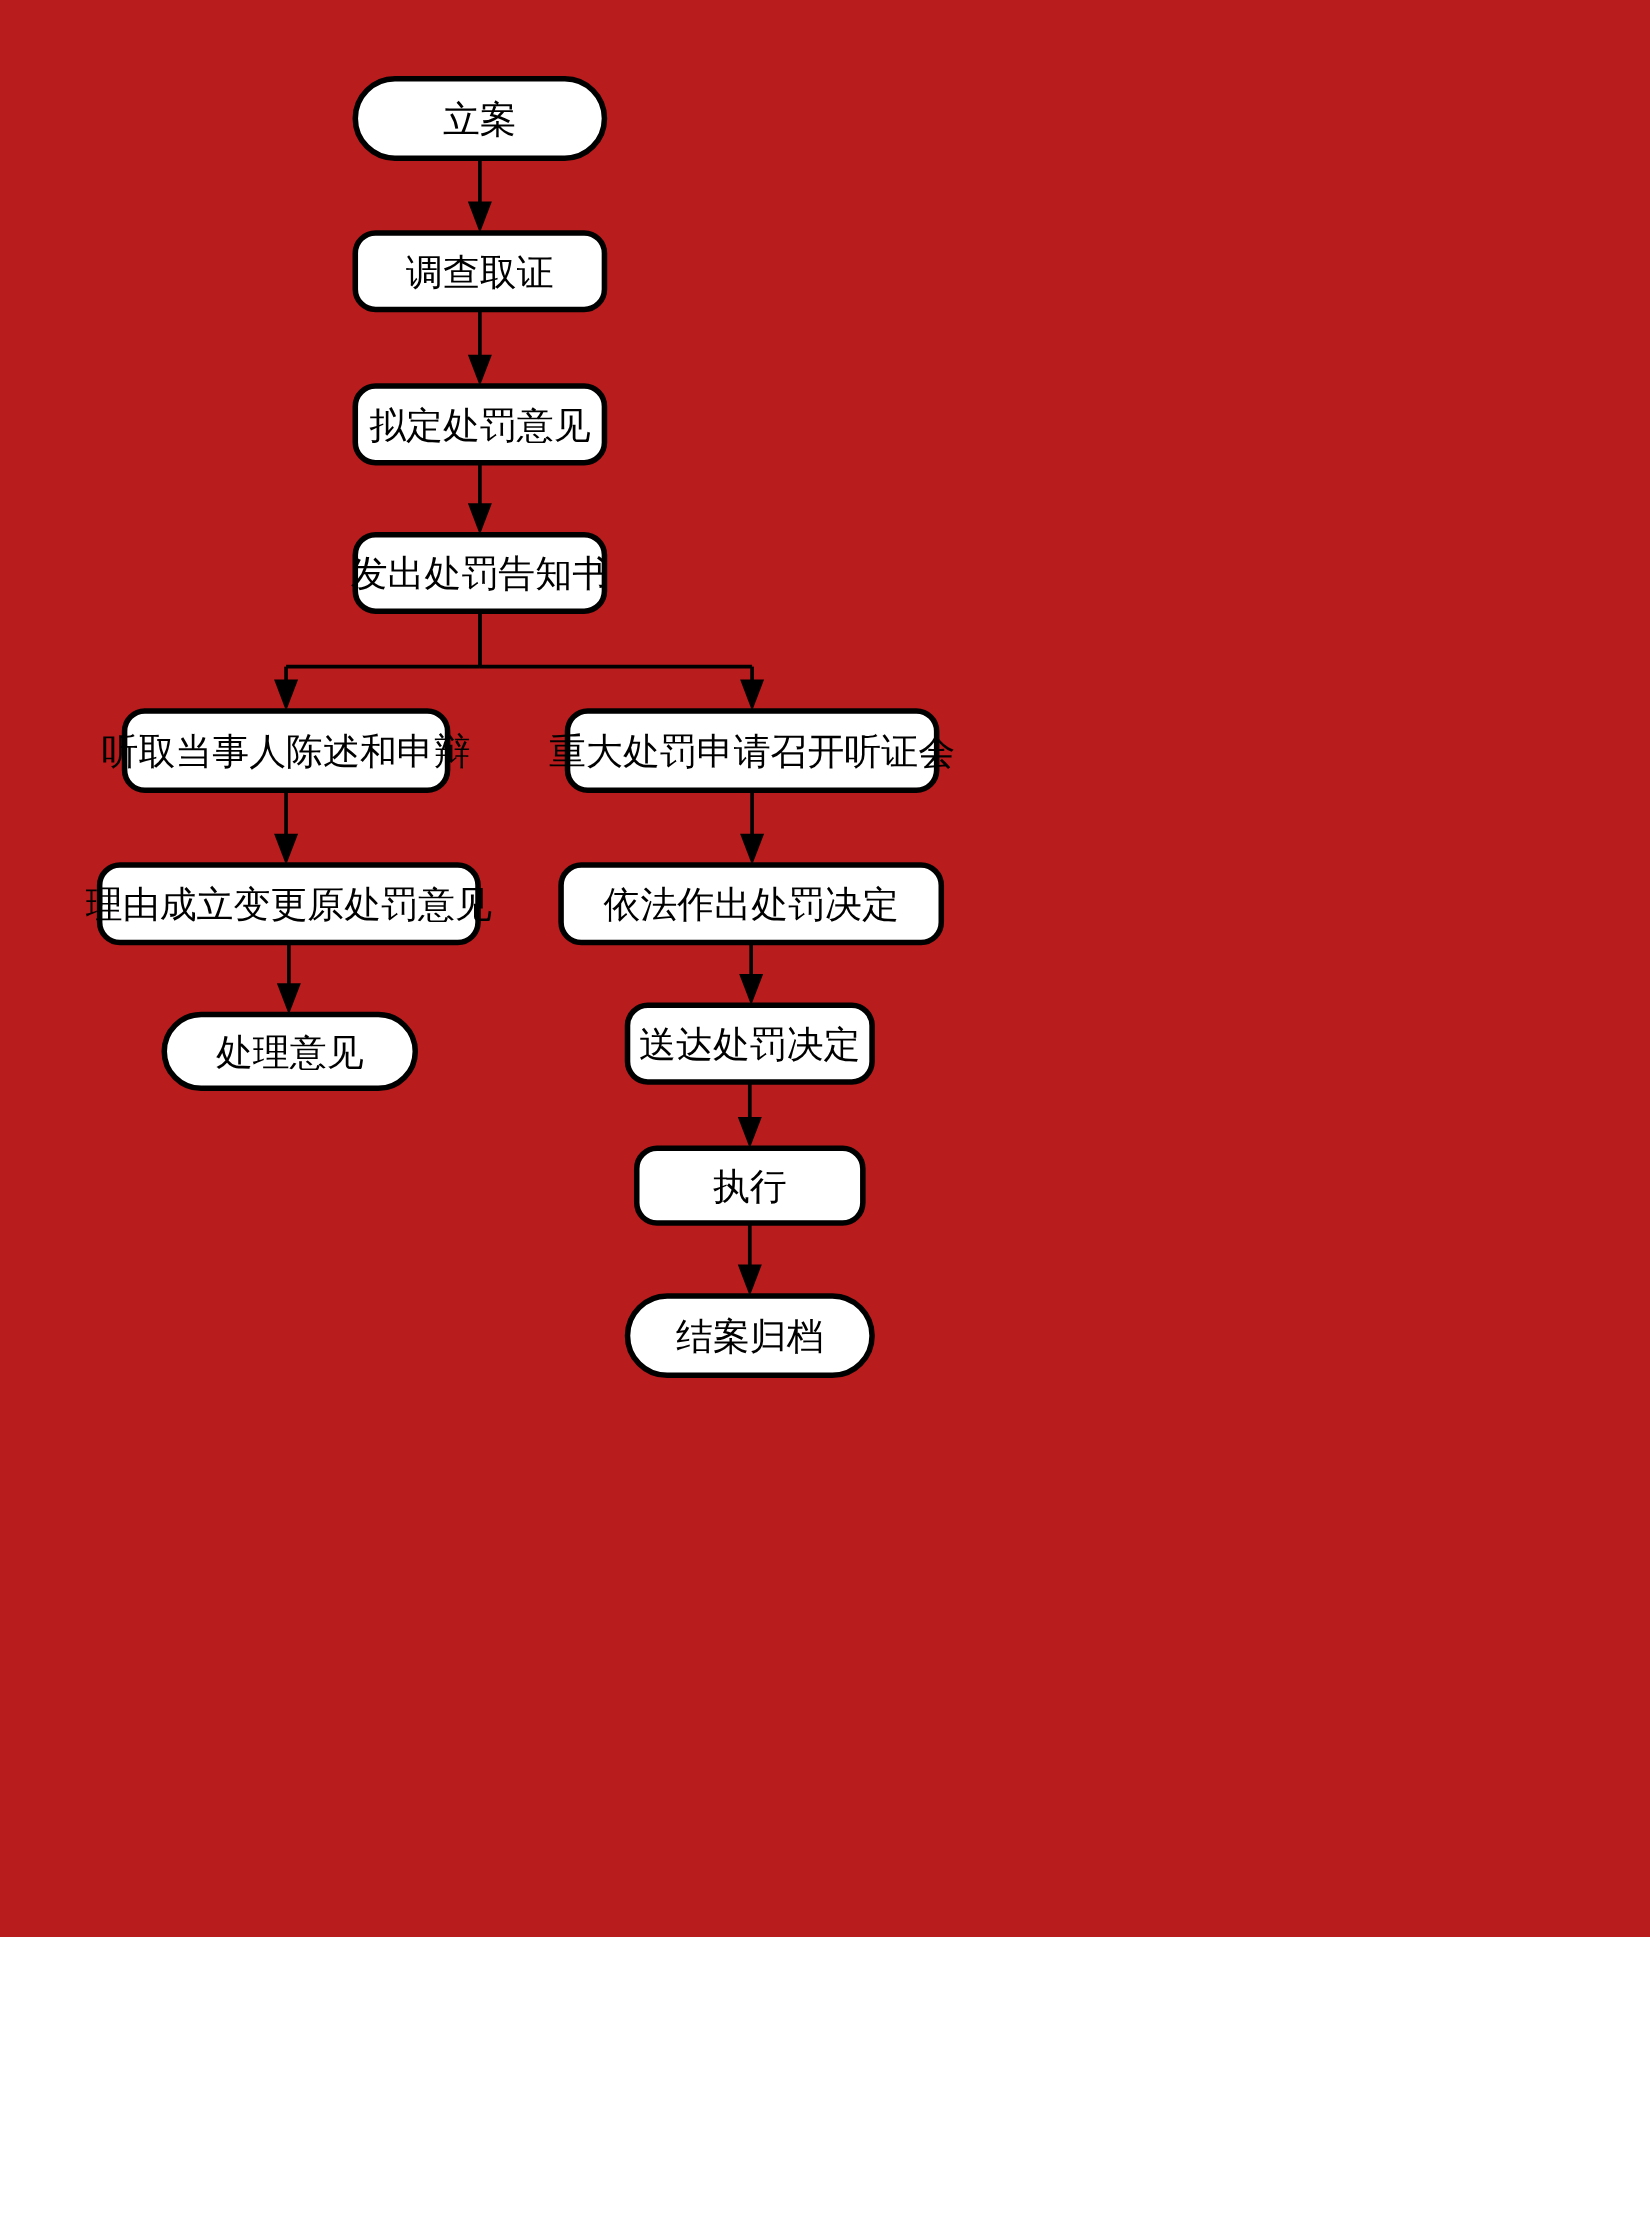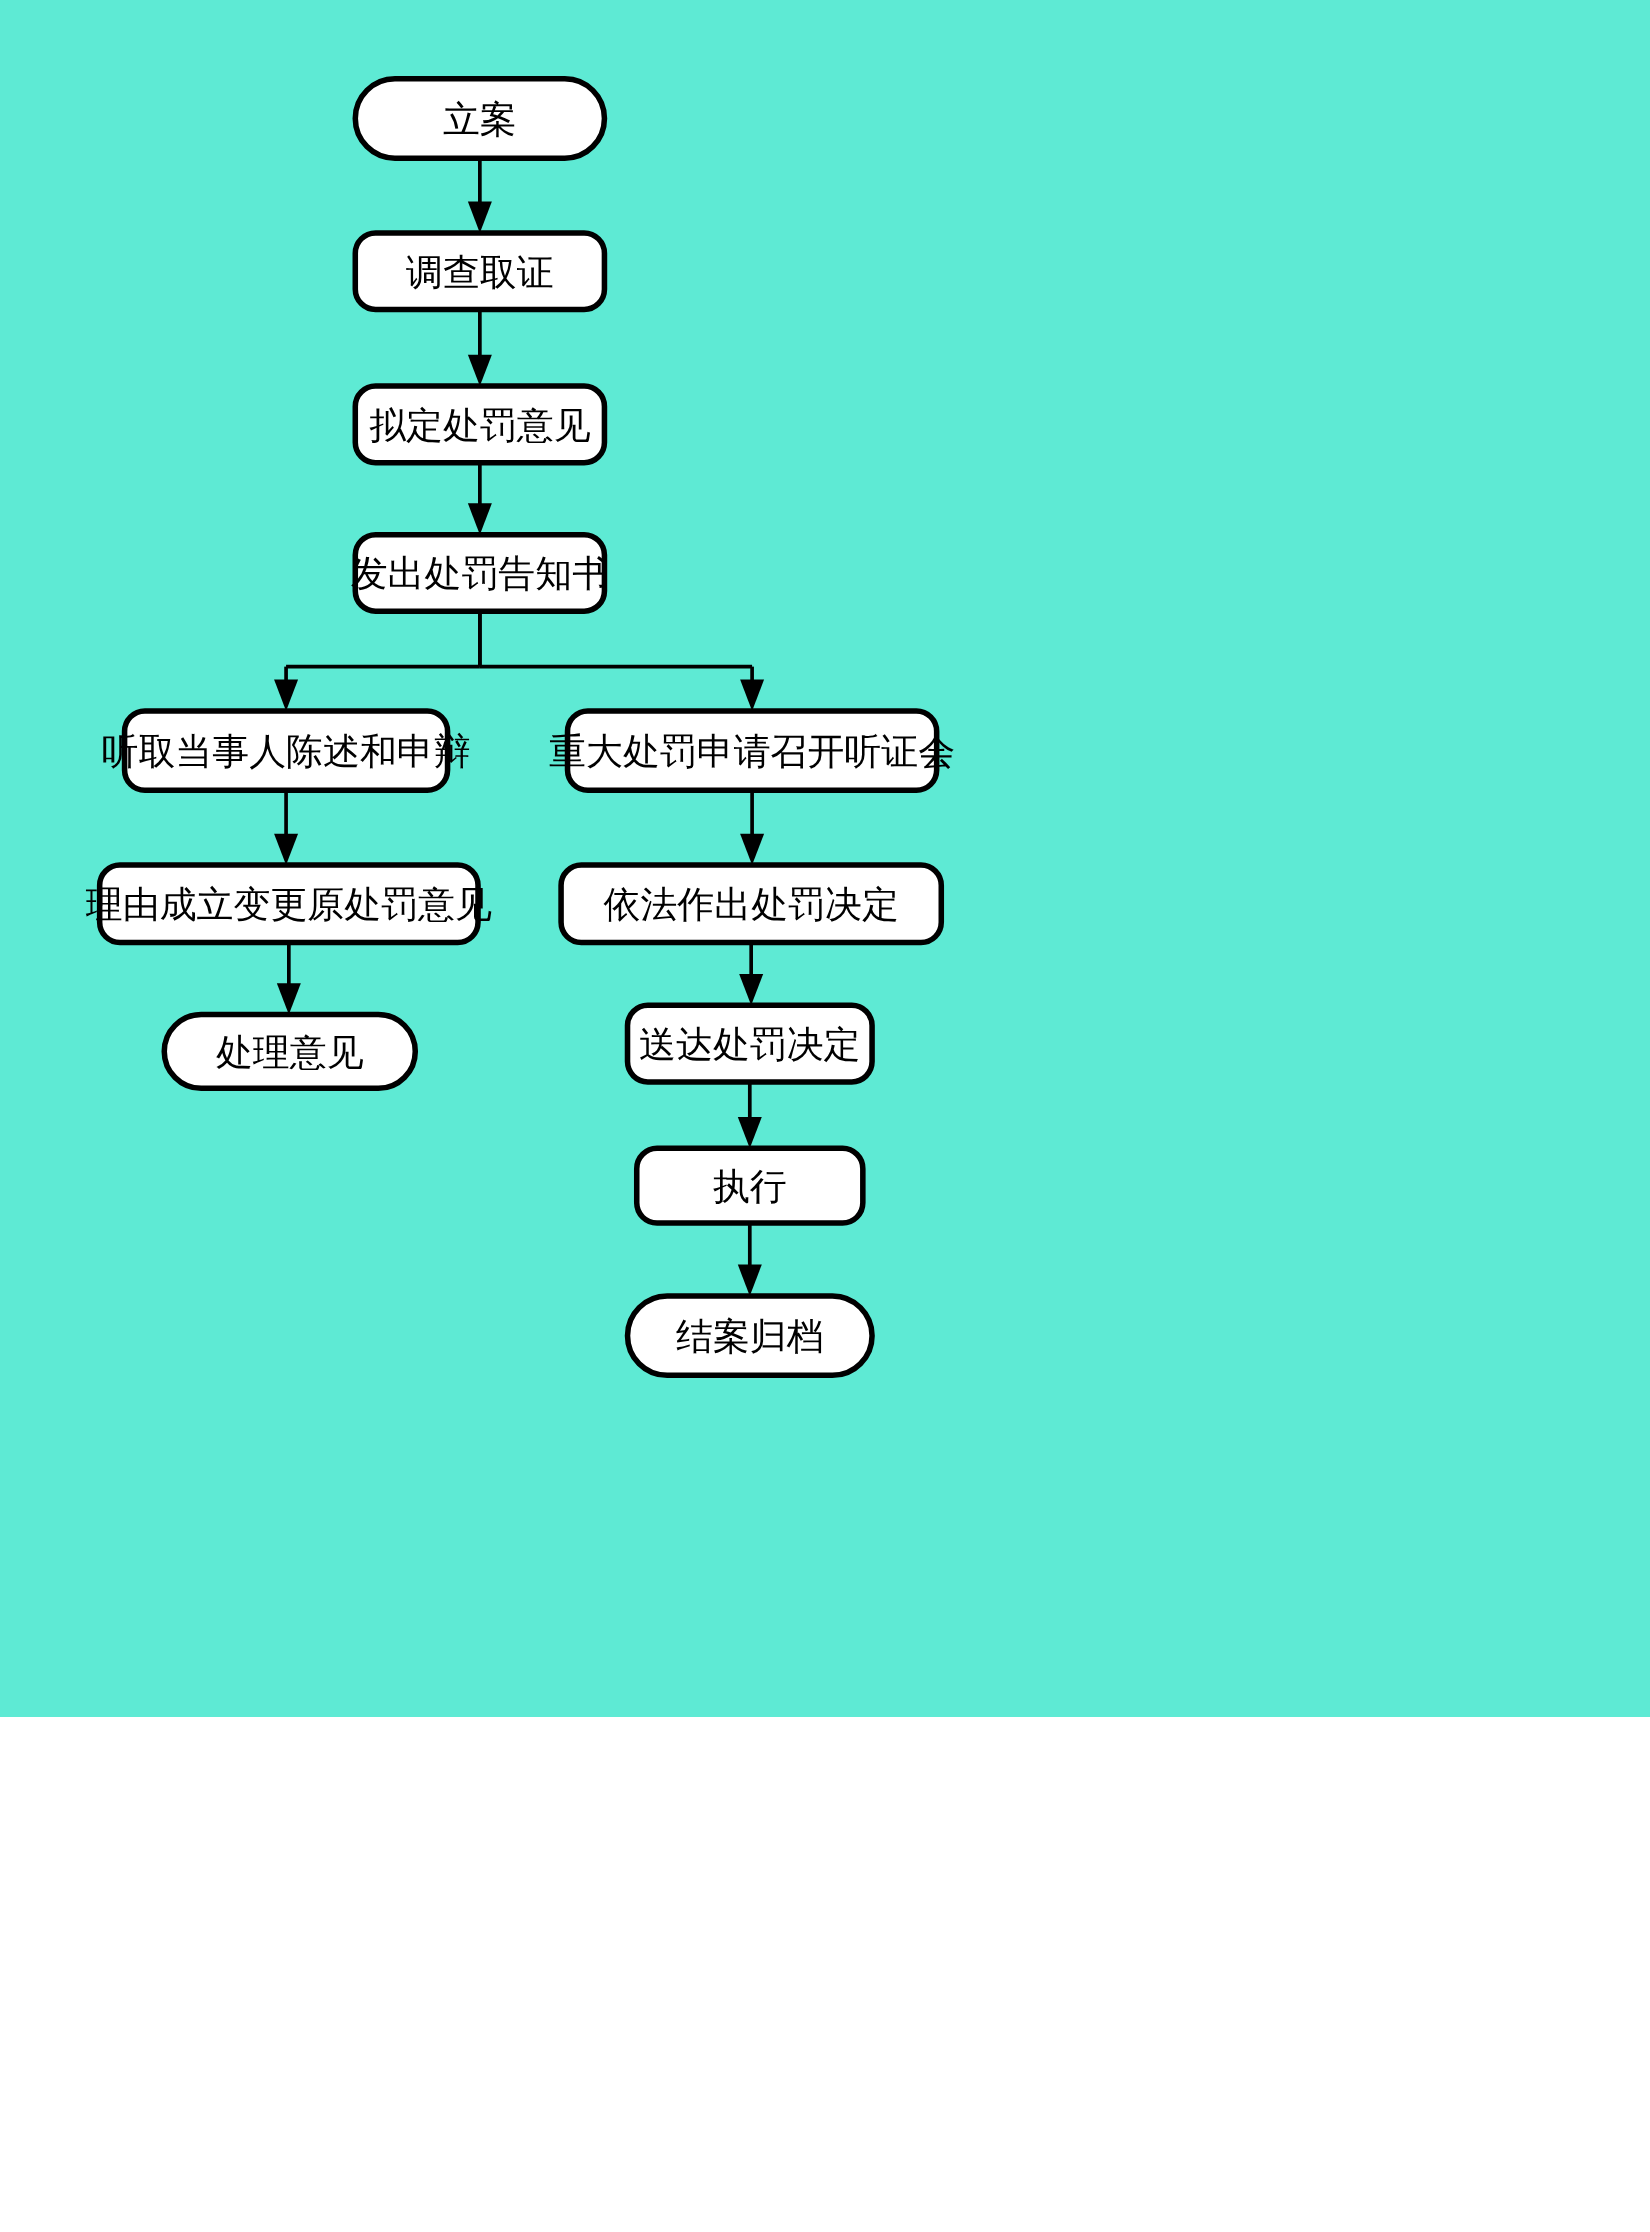--- a/index.html
+++ b/index.html
@@ -6,22 +6,22 @@
     margin: 0;
     padding: 0;
     background: #ffffff;
   }
   body {
     font-family: "Liberation Sans", "DejaVu Sans", sans-serif;
   }
   #flow-root {
     position: relative;
     width: 1650px;
-    height: 1717px;
-    background: #5eead4;
+    height: 1937px;
+    background: #b91c1c;
     overflow: hidden;
   }
   #flow-svg {
     position: absolute;
     left: 0;
     top: 0;
     width: 1650px;
     height: 2233px;
   }
   .node-shape {

